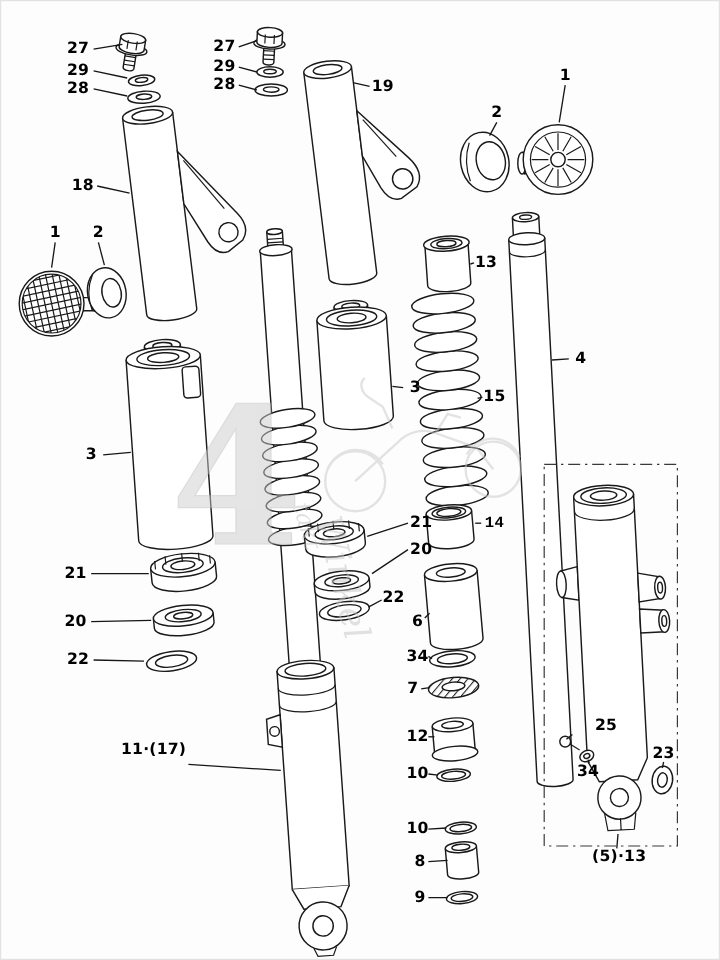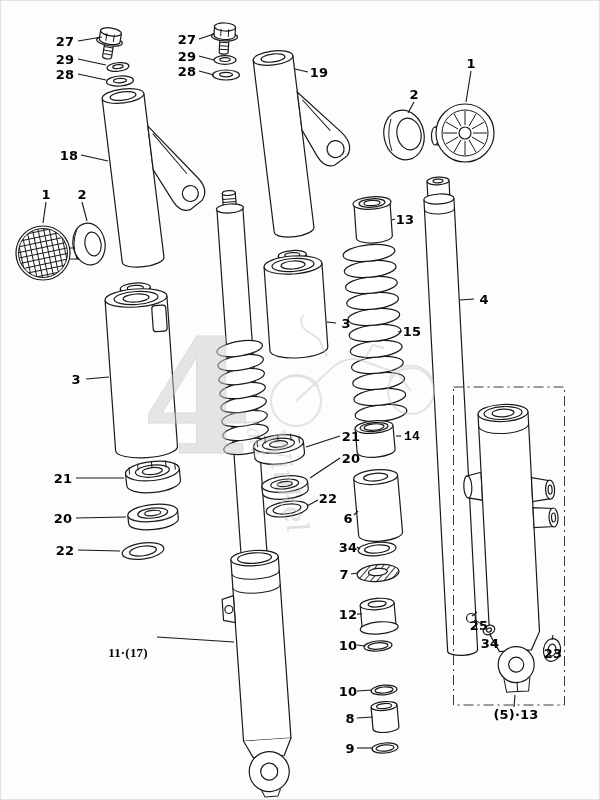--- a/index.html
+++ b/index.html
@@ -392,19 +392,19 @@
       <div class="part-label" style="left: 327px; top: 497px;">22</div>
       <div class="part-label" style="left: 411px; top: 435px; font-family: Liberation Mono, monospace;">14</div>
       <div class="part-label" style="left: 347px; top: 517px;">6</div>
       <div class="part-label" style="left: 347px; top: 546px;">34</div>
       <div class="part-label" style="left: 343px; top: 573px;">7</div>
       <div class="part-label" style="left: 347px; top: 613px;">12</div>
       <div class="part-label" style="left: 347px; top: 644px;">10</div>
       <div class="part-label" style="left: 347px; top: 690px;">10</div>
       <div class="part-label" style="left: 349px; top: 717px;">8</div>
       <div class="part-label" style="left: 349px; top: 747px;">9</div>
-      <div class="part-label" style="left: 127px; top: 652px; font-family: Liberation Serif, serif;">11·(17)</div>
-      <div class="part-label" style="left: 478px; top: 604px; margin-top: 20px;">25</div>
+      <div class="part-label" style="left: 127px; top: 624px;">11·(17)</div>
+      <div class="part-label" style="left: 504px; top: 604px;">25</div>
       <div class="part-label" style="left: 489px; top: 642px;">34</div>
-      <div class="part-label" style="left: 552px; top: 627px; margin-top: 25px;">23</div>
+      <div class="part-label" style="left: 552px; top: 627px;">23</div>
       <div class="part-label" style="left: 515px; top: 713px;">(5)·13</div>
     </div>
 </div>
 
 </body></html>

